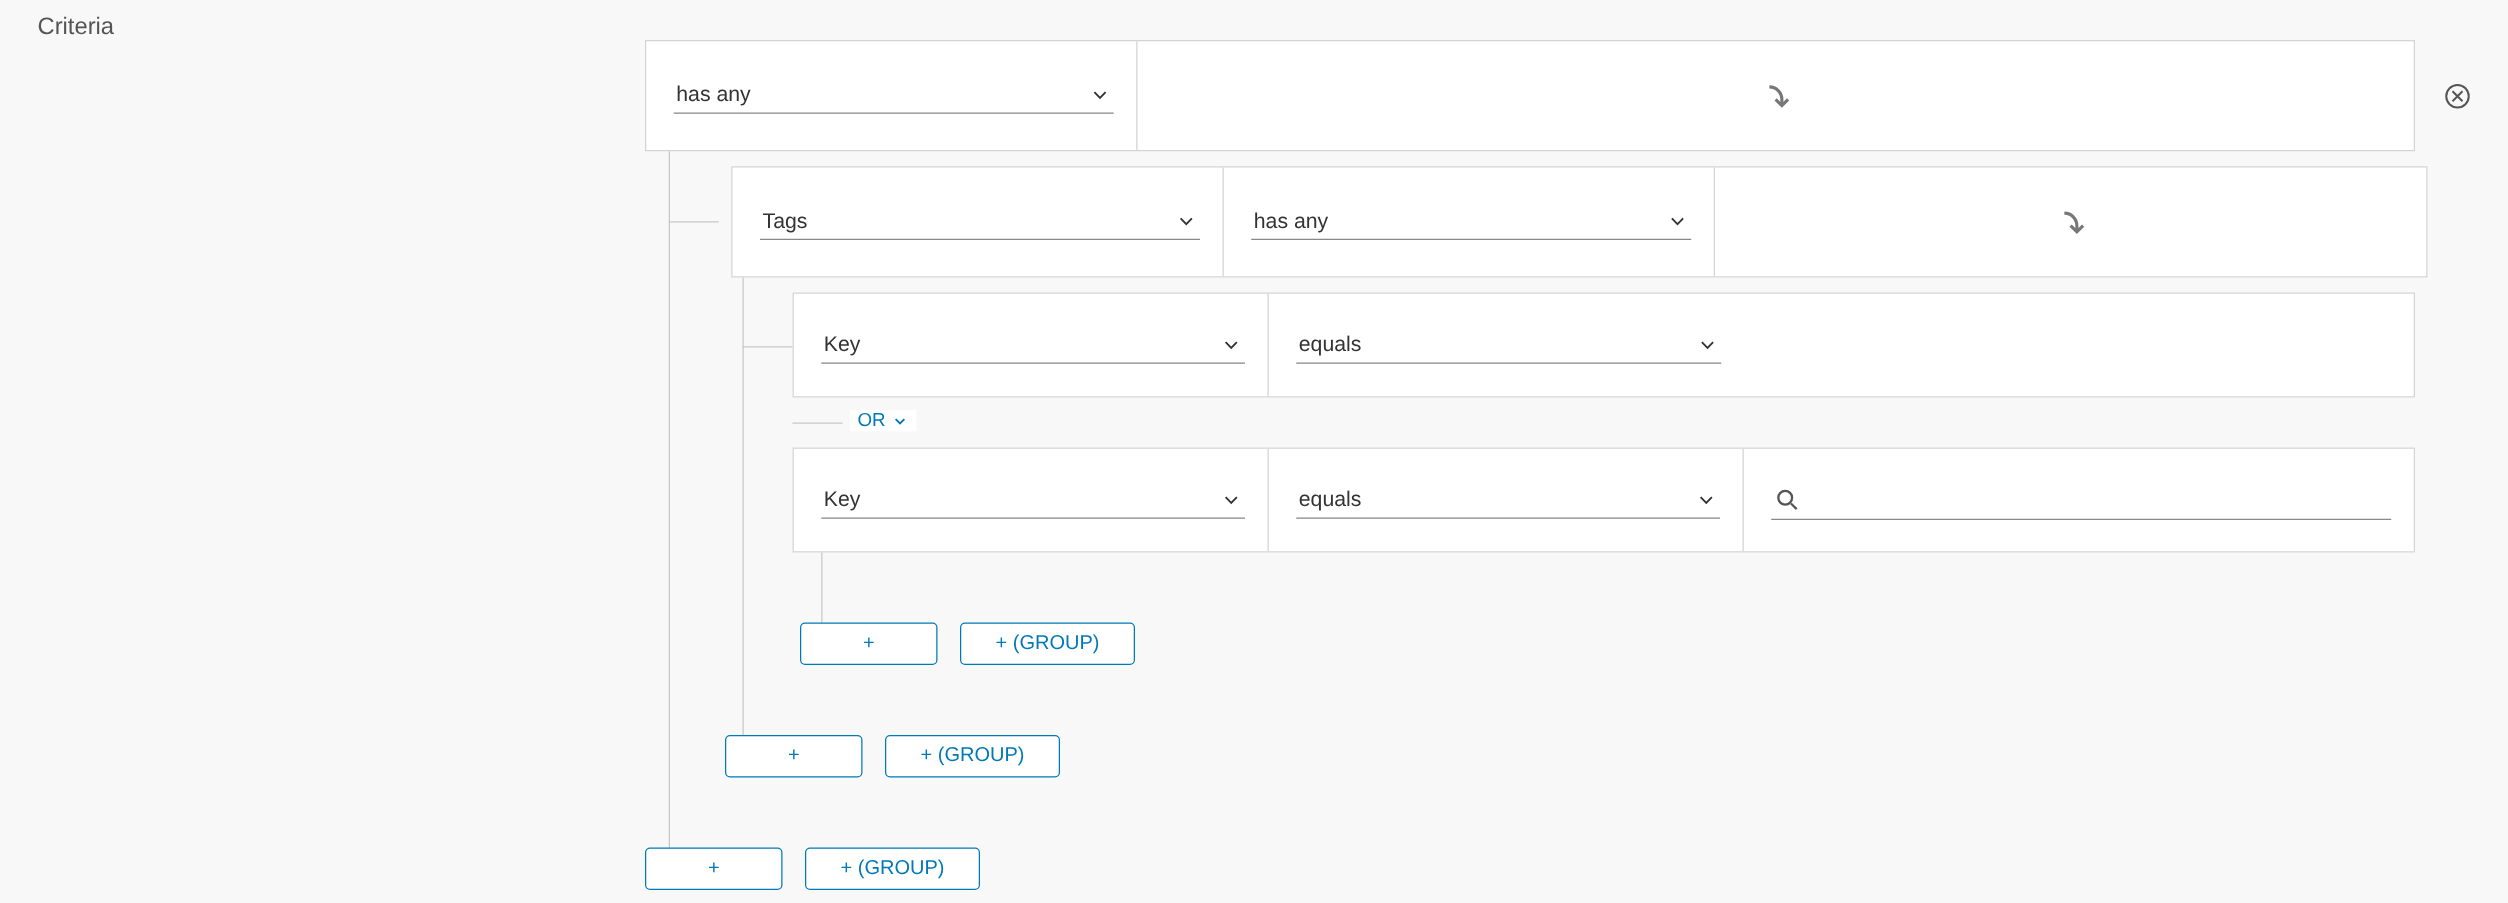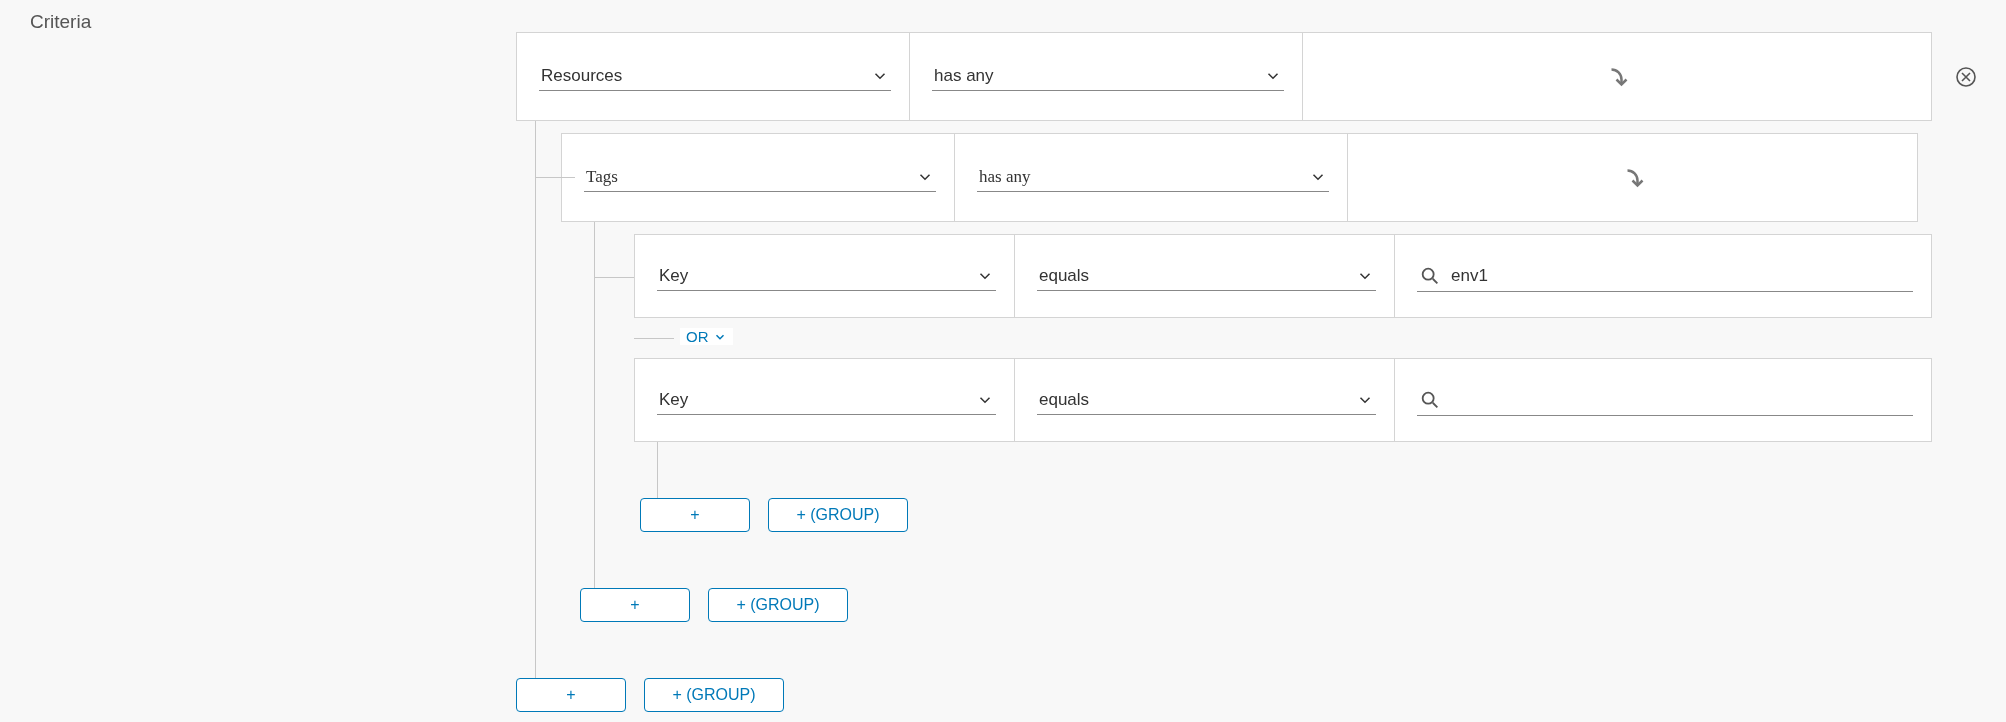--- a/index.html
+++ b/index.html
@@ -33,49 +33,41 @@
 </head>
 <body>
 
 <div class="page">
 
   <div class="section-label">Criteria</div>
 
   <div class="row" style="left:516px;top:32px;width:1416px;height:89px;">
     <div class="cell" style="width:393px;">
       <div class="field">
-        <span class="field-text">Resources</span>
-        <svg class="chev" viewBox="0 0 24 24">
-            <path d="M6 9l6 6 6-6" fill="none" stroke="#333" stroke-width="2"></path>
-          </svg>
-      </div>
-    </div>
-    <div class="cell" style="width:393px;">
-      <div class="field">
         <span class="field-text">has any</span>
         <svg class="chev" viewBox="0 0 24 24">
             <path d="M6 9l6 6 6-6" fill="none" stroke="#333" stroke-width="2"></path>
           </svg>
       </div>
     </div>
     <div class="cell arrow-cell" style="flex:1;">
       <svg class="curve-arrow" viewBox="0 0 24 24">
         <path d="M6 6 A 8 8 0 0 1 14 14 L14 17" fill="none" stroke="#777" stroke-width="2"></path>
         <path d="M10 14 L14 18 L18 14" fill="none" stroke="#777" stroke-width="2"></path>
       </svg>
     </div>
   </div>
   <div class="icon-btn" style="left:1952px;top:63px;">
     <svg viewBox="0 0 24 24">
         <circle cx="12" cy="12" r="9" fill="none" stroke="#555" stroke-width="1.6"></circle>
         <path d="M8 8l8 8M16 8l-8 8" stroke="#555" stroke-width="1.6"></path>
       </svg>
   </div>
 
-  <div class="row" style="left:561px;top:133px;width:1357px;height:89px;font-family:Liberation Serif, serif;">
+  <div class="row" style="left:585px;top:133px;width:1357px;height:89px;">
     <div class="cell" style="width:393px;">
       <div class="field">
         <span class="field-text">Tags</span>
         <svg class="chev" viewBox="0 0 24 24">
             <path d="M6 9l6 6 6-6" fill="none" stroke="#333" stroke-width="2"></path>
           </svg>
       </div>
     </div>
     <div class="cell" style="width:393px;">
       <div class="field">
@@ -101,29 +93,20 @@
             <path d="M6 9l6 6 6-6" fill="none" stroke="#333" stroke-width="2"></path>
           </svg>
       </div>
     </div>
     <div class="cell" style="width:380px;">
       <div class="field">
         <span class="field-text">equals</span>
         <svg class="chev" viewBox="0 0 24 24">
             <path d="M6 9l6 6 6-6" fill="none" stroke="#333" stroke-width="2"></path>
           </svg>
-      </div>
-    </div>
-    <div class="cell" style="flex:1;">
-      <div class="field">
-        <svg class="mag" viewBox="0 0 24 24">
-            <circle cx="10" cy="10" r="6" fill="none" stroke="#555" stroke-width="2"></circle>
-            <line x1="15" y1="15" x2="20" y2="20" stroke="#555" stroke-width="2"></line>
-          </svg>
-        <span class="field-text">env1</span>
       </div>
     </div>
   </div>
 
   <div class="row" style="left:634px;top:358px;width:1298px;height:84px;">
     <div class="cell" style="width:380px;">
       <div class="field">
         <span class="field-text">Key</span>
         <svg class="chev" viewBox="0 0 24 24">
             <path d="M6 9l6 6 6-6" fill="none" stroke="#333" stroke-width="2"></path>

